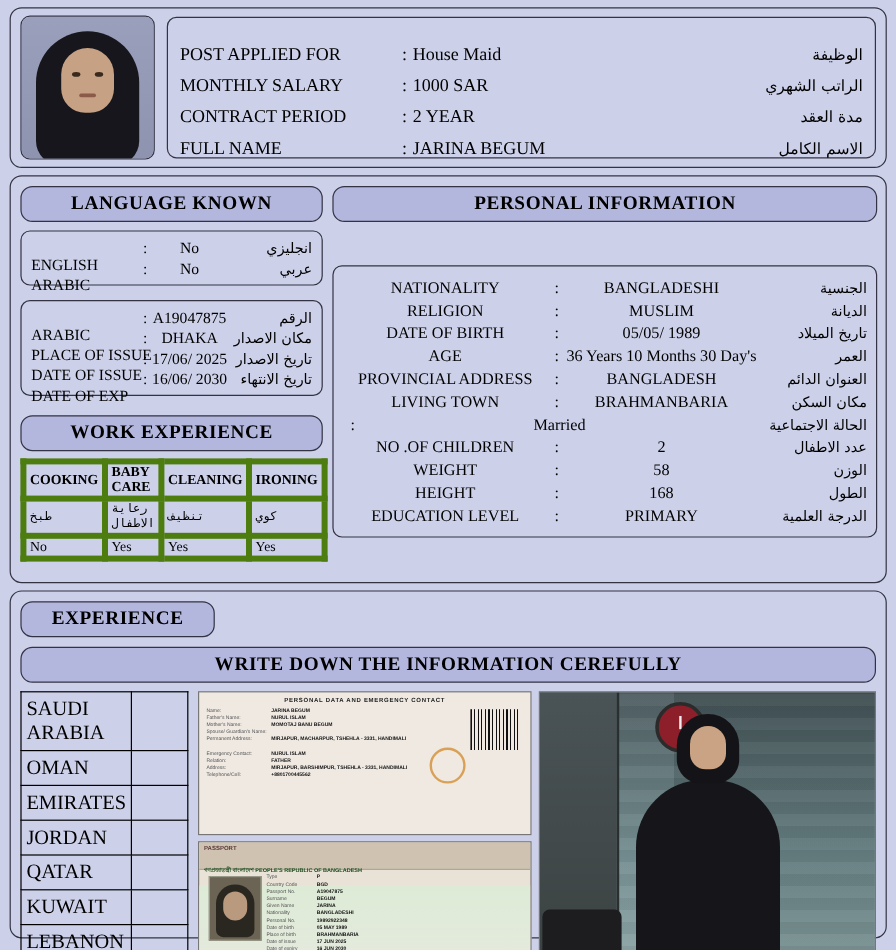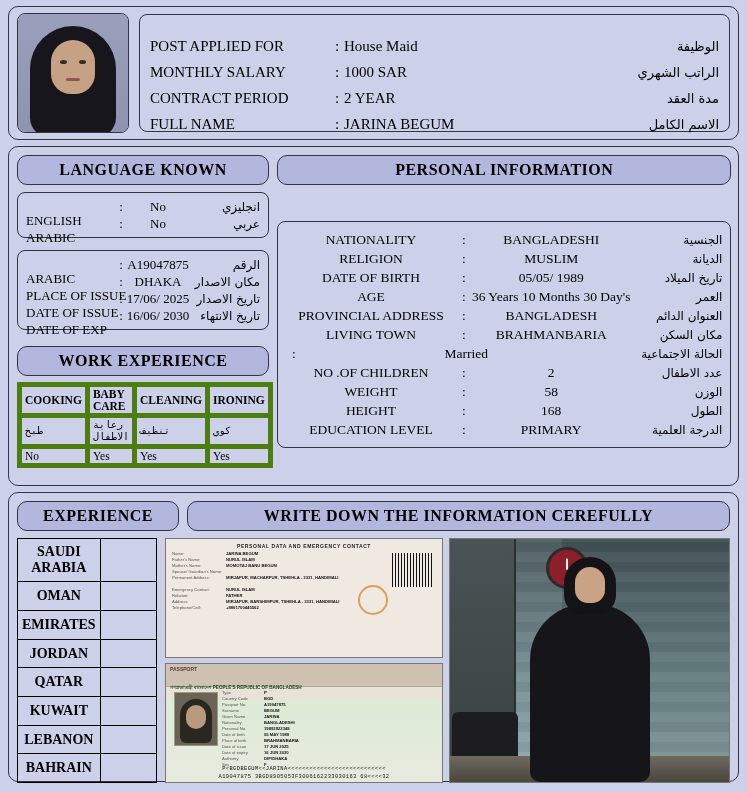--- a/index.html
+++ b/index.html
@@ -235,20 +235,21 @@
   }
   
   .bot-panel {
     position: relative;
     height: 290px;
     padding: 8px;
   }
   .bot-headers {
     display: flex;
     gap: 8px;
+    flex-direction: column;
   }
   .bot-body {
     display: flex;
     gap: 8px;
     margin-top: 7px;
   }
   .exp-table {
     border-collapse: collapse;
     font-size: 12px;
     width: 140px;
@@ -257,23 +258,23 @@
     border: 1px solid #000;
     padding: 4px 4px;
     height: 18px;
   }
   .exp-table th {
     text-align: center;
     font-size: 13px;
     font-weight: bold;
   }
   .exp-table td.country {
-    text-align: center;
-    font-weight: bold;
-    font-size: 14px;
+    text-align: left;
+    font-weight: normal;
+    font-size: 17px;
   }
   .exp-table td.period { width: 48px; }
   
   .docs {
     flex: 1 1 auto;
     display: flex;
     gap: 6px;
   }
   .doc-col {
     width: 278px;

